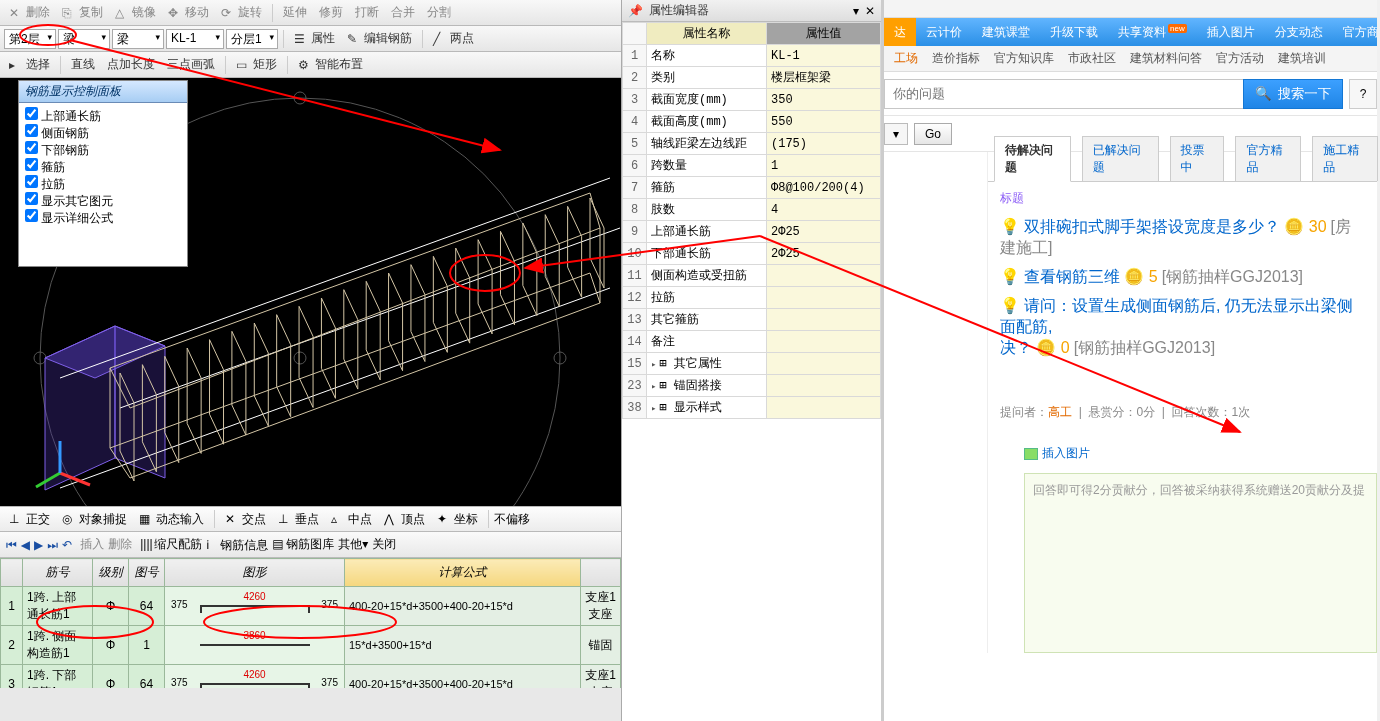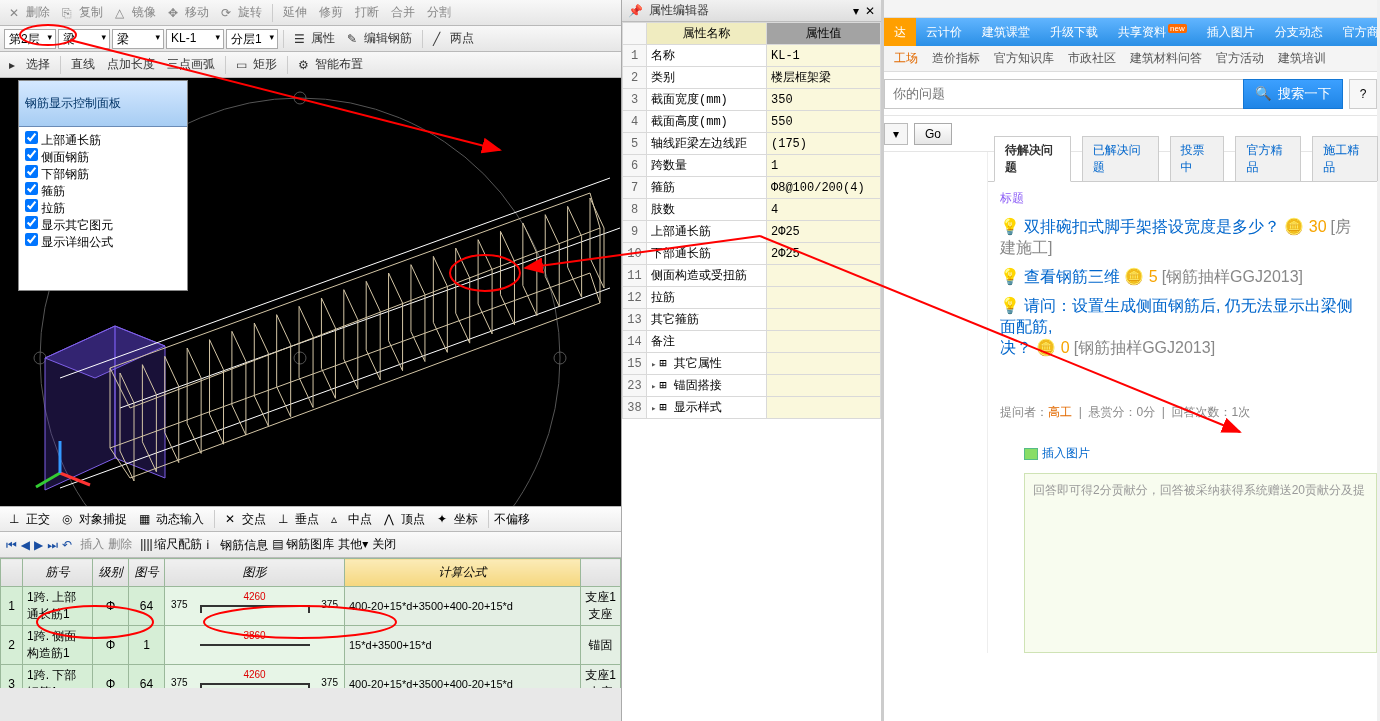--- a/index.html
+++ b/index.html
@@ -27,21 +27,21 @@
 .propgrid th { background:#f3f3f3; font-weight:normal; }
 .propgrid .idx { width:24px; text-align:center; background:#f7f7f7; color:#666; }
 .propgrid .name { width:120px; background:#fff; }
 .propgrid .val { background:#faf8dc; }
 .propgrid .head-name { background:#f0ecc0; text-align:center; }
 .propgrid .head-val  { background:#a3a3a3; text-align:center; }
 .propgrid tr.exp td:nth-child(2)::before { content:"▸"; color:#555; margin-right:3px; font-size:9px;}
 
 
 .rebar-panel { position:absolute; top:80px; left:18px; width:170px; background:#fff; border:1px solid #888; z-index:10;}
-.rebar-panel .hdr { background: linear-gradient(#d5e8ff,#a7cdf3); padding:14px 6px; color:#003366; border-bottom:1px solid #6a8bb6;}
+.rebar-panel .hdr { background: linear-gradient(#d5e8ff,#a7cdf3); padding:2px 6px; color:#003366; border-bottom:1px solid #6a8bb6;font-style:italic;}
 .rebar-panel .body { padding:4px 6px 40px; }
 .rebar-panel label { display:block; line-height:16px; }
 
 
 .viewport { position:relative; width:100%; height:428px; background:#000; overflow:hidden; }
 .vp-wire { stroke:#d3c5a5; fill:none; stroke-width:1; }
 .vp-box  { stroke:#7f60e8; fill:#4a34a855; stroke-width:1; }
 .vp-line { stroke:#fff; stroke-width:1; }
 .vp-arc  { stroke:#555; fill:none; stroke-width:1; }
 .axis-x { stroke:#f33; stroke-width:3; }

